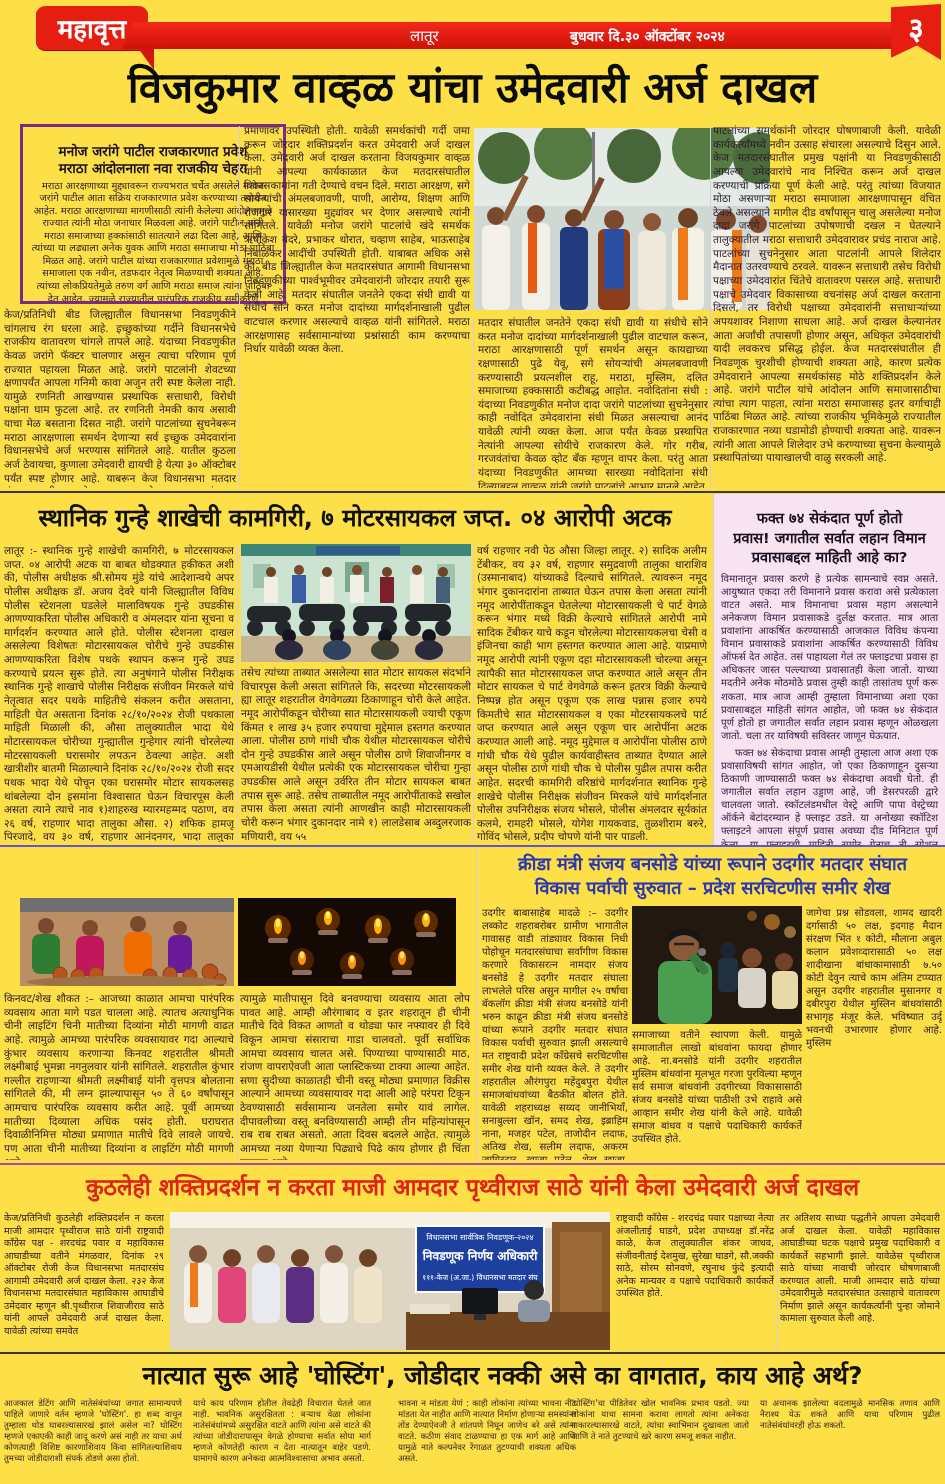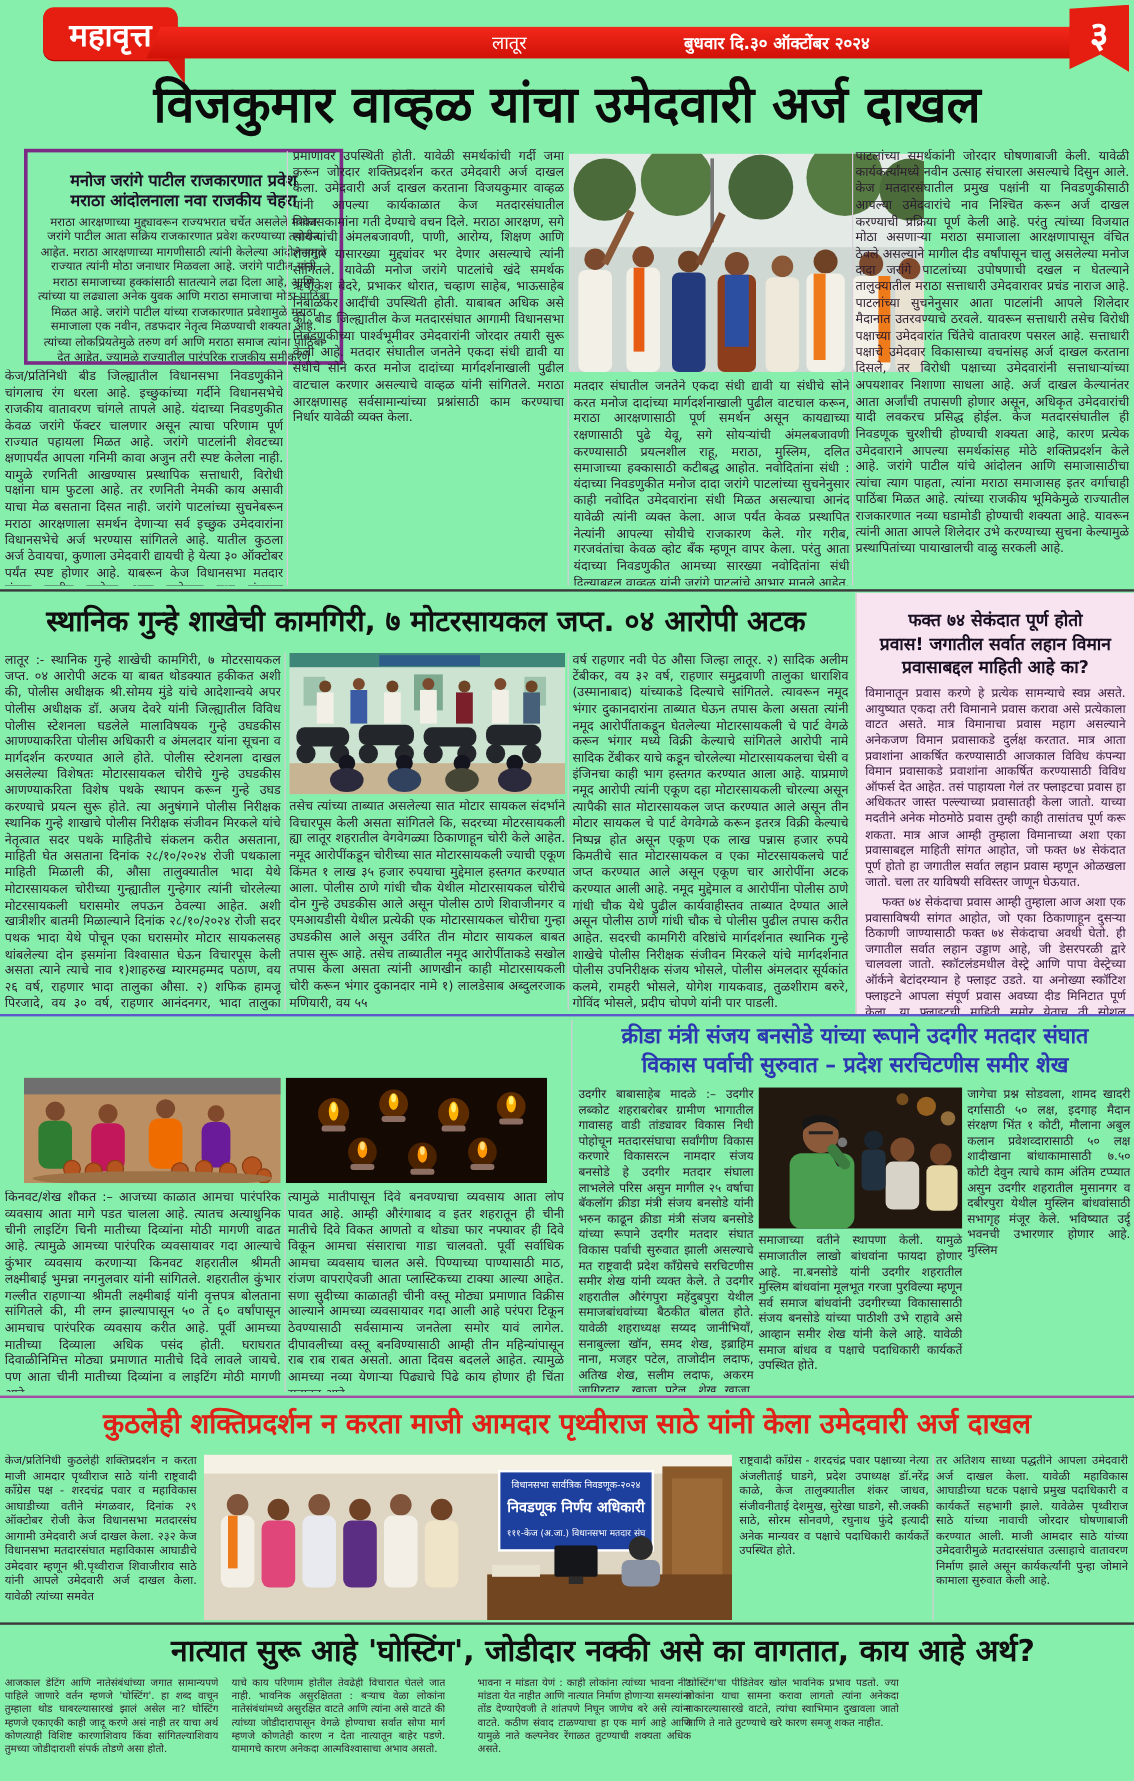--- a/index.html
+++ b/index.html
@@ -1,16 +1,16 @@
 <!DOCTYPE html>
 <html><head>
 <meta charset="utf-8">
 <style>
   html,body{margin:0;padding:0;background:#ffffff;}
-  #page{position:relative;width:945px;height:1484px;background:#86efac;overflow:hidden;
+  #page{position:relative;width:945px;height:1484px;background:#fde047;overflow:hidden;
         font-family:"DejaVu Sans","Liberation Sans",sans-serif;color:#241726;}
   .abs{position:absolute;overflow:hidden;}
   
   .masthead-box{left:36px;top:6px;width:112px;height:44px;background:#e61e12;border-radius:9px 9px 2px 9px;
     display:flex;align-items:center;justify-content:center;box-shadow:0 1px 0 #a00;}
   .masthead-box span{color:#fff;font-weight:bold;font-size:26px;}
   .masthead-tail{left:138px;top:48px;width:0;height:0;border-left:16px solid transparent;border-top:22px solid #d3170c;}
   .ribbon{left:122px;top:22px;width:800px;height:27px;background:linear-gradient(#f4281c,#cf1106);
     clip-path:polygon(1.5% 0,100% 0,98.5% 100%,0 100%);}
   .ribbon .edition{position:absolute;left:36%;top:3px;color:#fff;font-weight:normal;font-size:15px;}
@@ -335,14 +335,15 @@
   <div class="abs vr" style="left:777px;top:1212px;height:138px;"></div>
 
   <div class="abs hr" style="left:0;top:1352px;width:945px;"></div>
 
   <div class="abs h-black" style="left:0;top:1358px;width:945px;height:36px;font-size:25px;line-height:36px;padding-left:30px;">नात्यात सुरू आहे 'घोस्टिंग', जोडीदार नक्की असे का वागतात, काय आहे अर्थ?</div>
 
   <div class="abs col-xs" style="left:4px;top:1398px;width:178px;height:86px;">आजकाल डेटिंग आणि नातेसंबंधांच्या जगात सामान्यपणे पाहिले जाणारे वर्तन म्हणजे 'घोस्टिंग'. हा शब्द वाचून तुम्हाला थोड घाबरल्यासारखं झालं असेल ना? घोस्टिंग म्हणजे एकाएकी काही जादू करणे असं नाही तर याचा अर्थ कोणत्याही विशिष्ट कारणाशिवाय किंवा सांगितल्याशिवाय तुमच्या जोडीदाराशी संपर्क तोडणे असा होतो.</div>
   <div class="abs col-xs" style="left:193px;top:1398px;width:178px;height:86px;">याचे काय परिणाम होतील तेवढेही विचारात घेतले जात नाही. भावनिक असुरक्षितता : बऱ्याच वेळा लोकांना नातेसंबंधांमध्ये असुरक्षित वाटते आणि त्यांना असे वाटते की त्यांच्या जोडीदारापासून वेगळे होण्याचा सर्वात सोपा मार्ग म्हणजे कोणतेही कारण न देता नात्यातून बाहेर पडणे. यामागचे कारण अनेकदा आत्मविश्वासाचा अभाव असतो.</div>
   <div class="abs col-xs" style="left:398px;top:1398px;width:178px;height:86px;">भावना न मांडता येणं : काही लोकांना त्यांच्या भावना नीट मांडता येत नाहीत आणि नात्यात निर्माण होणाऱ्या समस्यांना तोंड देण्याऐवजी ते शांतपणे निघून जाणेच बरे असे त्यांना वाटते. कठीण संवाद टाळण्याचा हा एक मार्ग आहे आणि यामुळे नाते कल्पनेवर रेंगाळत तुटण्याची शक्यता अधिक असते.</div>
   <div class="abs col-xs" style="left:571px;top:1398px;width:178px;height:86px;">'घोस्टिंग'चा पीडितेवर खोल भावनिक प्रभाव पडतो. ज्या लोकांना याचा सामना करावा लागतो त्यांना अनेकदा नाकारल्यासारखे वाटते, त्यांचा स्वाभिमान दुखावला जातो आणि ते नाते तुटण्याचे खरे कारण समजू शकत नाहीत.</div>
+  <div class="abs col-xs" style="left:760px;top:1398px;width:180px;height:86px;">या अचानक झालेल्या बदलामुळे मानसिक तणाव आणि नैराश्य येऊ शकते आणि याचा परिणाम पुढील नातेसंबंधांवरही होऊ शकतो.</div>
 
 </div>
 
 </body></html>

